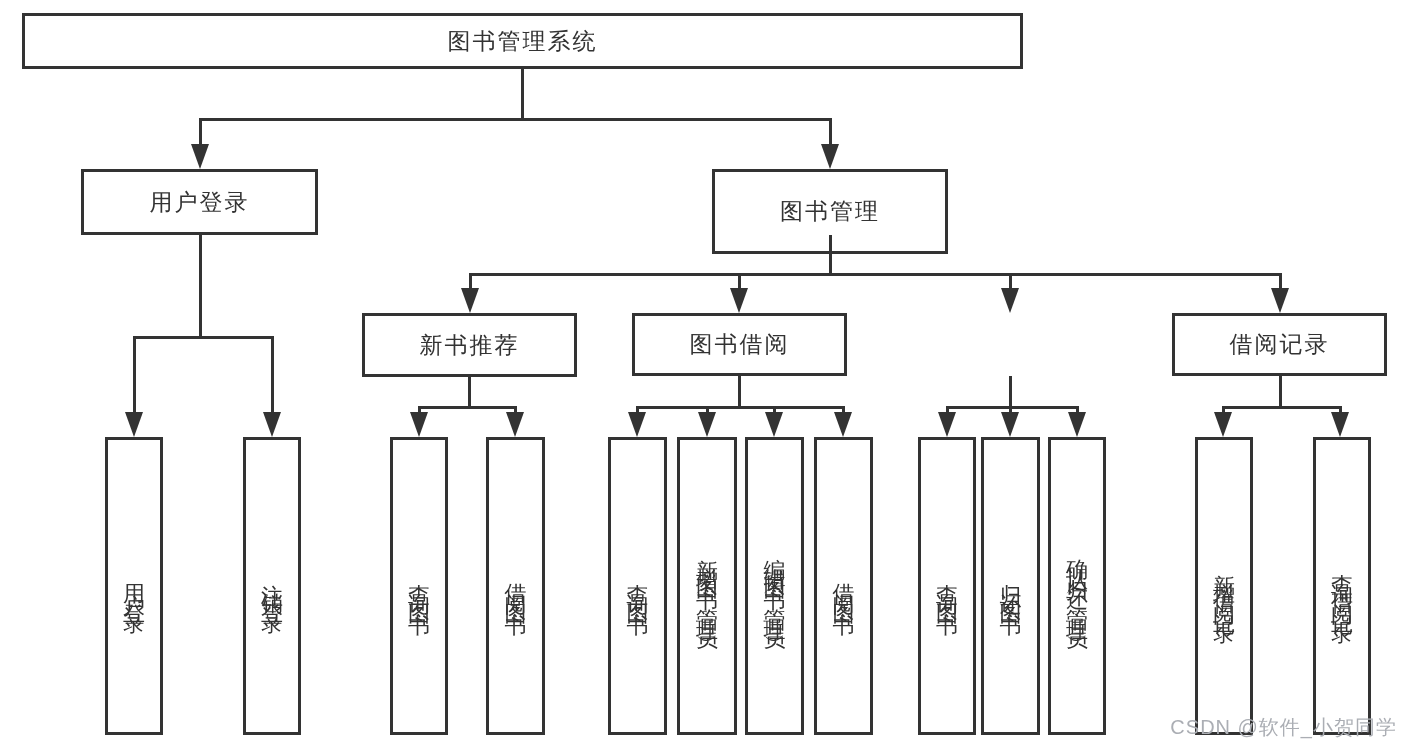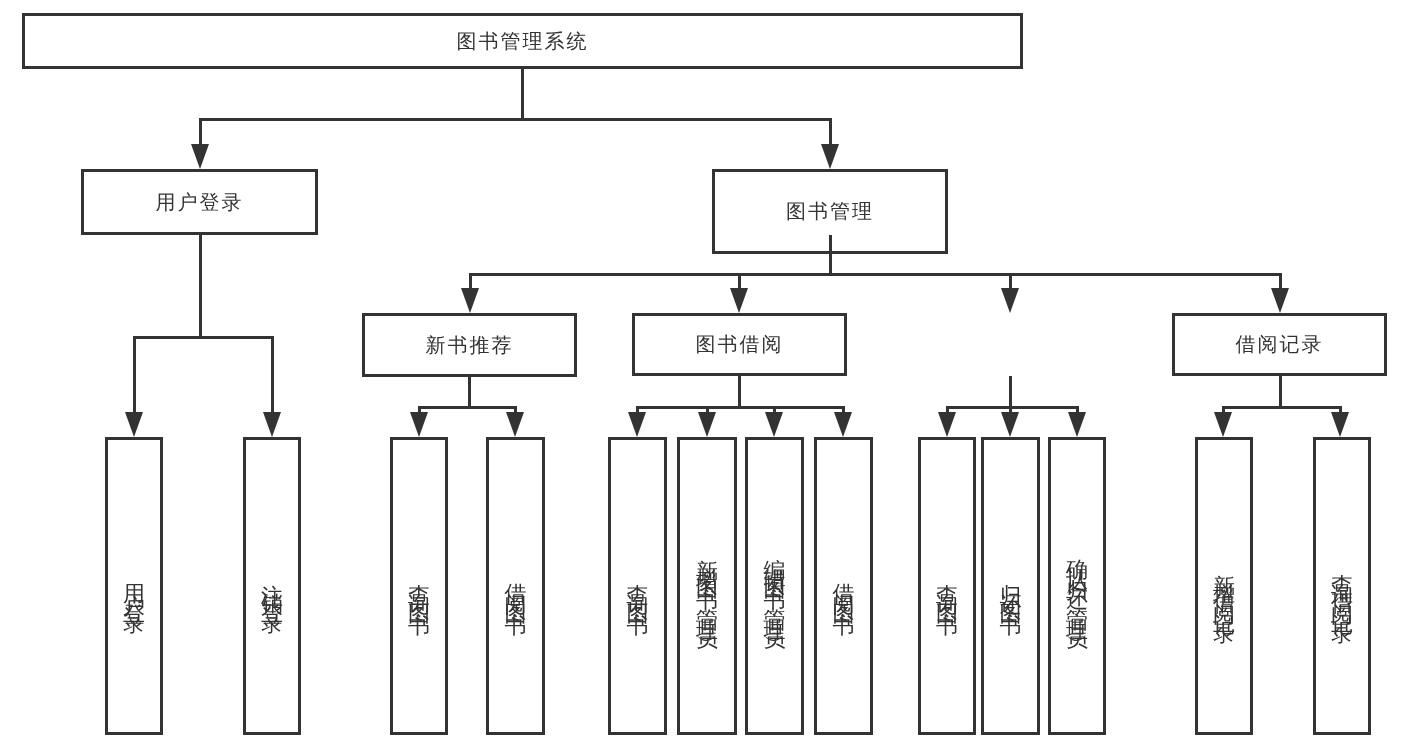--- a/index.html
+++ b/index.html
@@ -17,21 +17,21 @@
     overflow:hidden;
   }
   .box{
     position:absolute;
     box-sizing:border-box;
     border:3px solid var(--line);
     background:var(--fill);
     display:flex;align-items:center;justify-content:center;
   }
   .hbox span{
-    font-size:20px;color:var(--text);letter-spacing:2px;white-space:nowrap;
+    font-size:23px;color:var(--text);letter-spacing:2px;white-space:nowrap;
   }
   .vbox span{
     writing-mode:vertical-rl;
     text-orientation:mixed;
     font-size:22px;
     letter-spacing:10px;
     line-height:1.1;
     color:var(--text);
     white-space:nowrap;
   }
@@ -111,20 +111,21 @@
   <div class="box vbox" style="left:1048px;top:437px;width:58px;height:298px">
     <span>确认归还（管理员）</span>
   </div>
   <div class="box vbox" style="left:1195px;top:437px;width:58px;height:298px">
     <span>新增借阅记录</span>
   </div>
   <div class="box vbox" style="left:1313px;top:437px;width:58px;height:298px">
     <span>查询借阅记录</span>
   </div>
 
+  <div class="watermark">CSDN @软件_小贺同学</div>
 
 <div class="vl" style="left: 521px; top: 69px; height: 52px;"></div>
     <div class="vl" style="left: 199px; top: 118px; height: 30px;"></div>
     <div class="vl" style="left: 829px; top: 118px; height: 30px;"></div>
     <div class="vl" style="left: 199px; top: 235px; height: 104px;"></div>
     <div class="vl" style="left: 133px; top: 336px; height: 80px;"></div>
     <div class="vl" style="left: 271px; top: 336px; height: 80px;"></div>
     <div class="vl" style="left: 829px; top: 235px; height: 41px;"></div>
     <div class="vl" style="left: 469px; top: 273px; height: 18px;"></div>
     <div class="vl" style="left: 738px; top: 273px; height: 18px;"></div>

